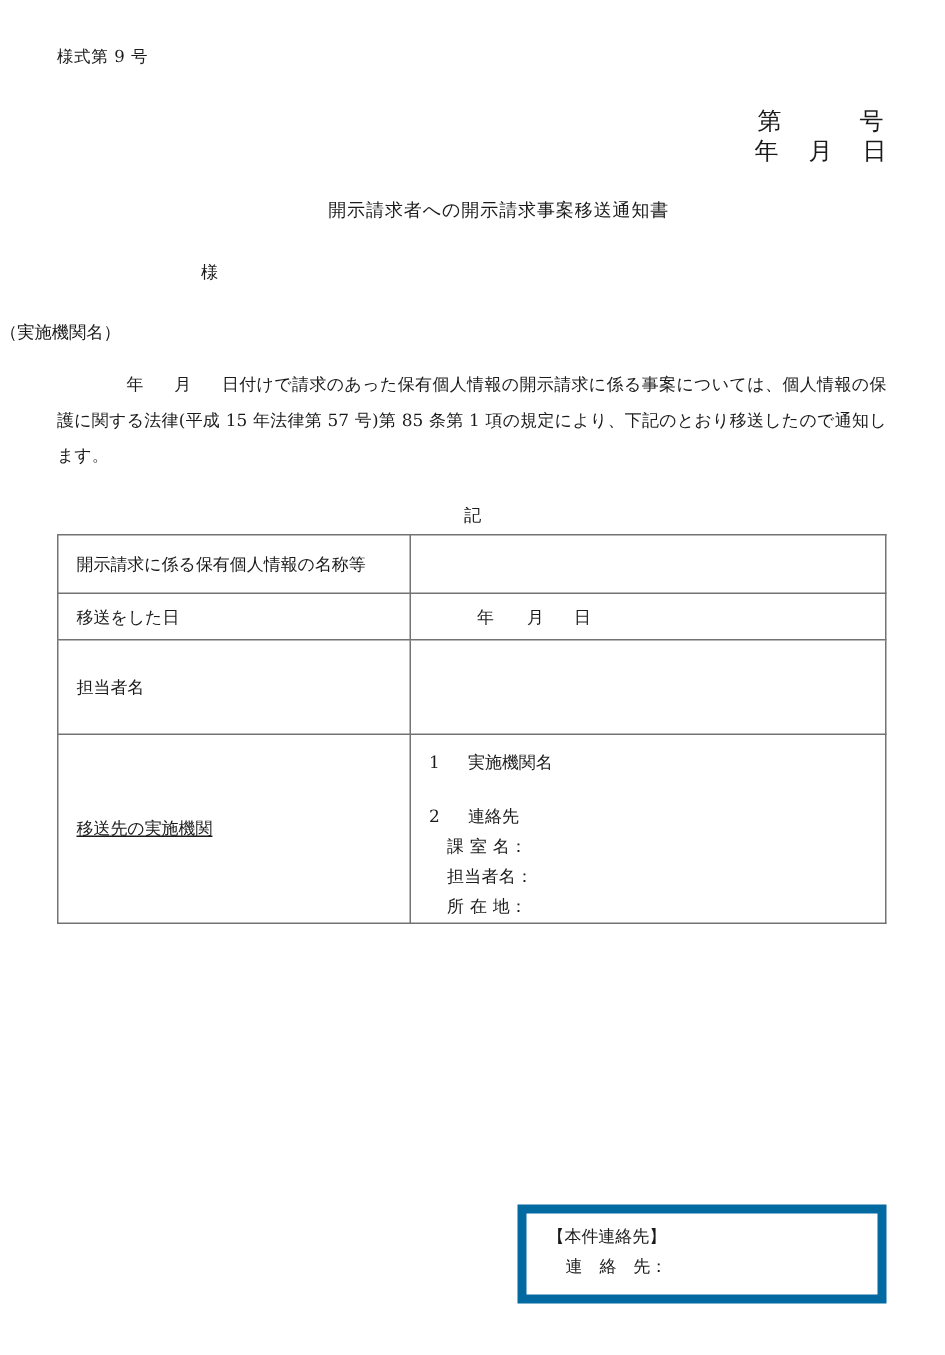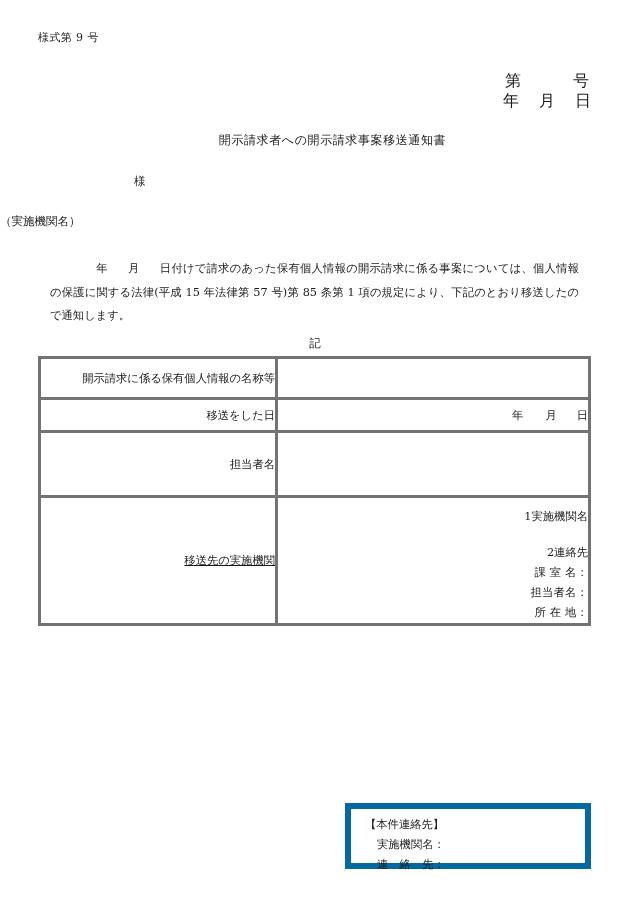--- a/index.html
+++ b/index.html
@@ -79,21 +79,21 @@
   .body-text {
     position: absolute;
     left: 38px;
     top: 245px;
     width: 553px;
     font-size: 11.3px;
     line-height: 23.5px;
     text-align: justify;
     text-justify: inter-character;
   }
-  .body-text p { margin: 12px; }
+  .body-text p { margin: 0; }
   .indent-1 { text-indent: 0; }
   .lead-gap { display: inline-block; width: 46px; }
 
   
   .kisho {
     position: absolute;
     left: 0;
     right: 0;
     top: 336px;
     text-align: center;
@@ -104,24 +104,23 @@
   .form-table {
     position: absolute;
     left: 38px;
     top: 356px;
     width: 553px;
     border-collapse: collapse;
     table-layout: fixed;
     font-size: 11.3px;
   }
   .form-table td {
-    border: 3px solid #737373;
+    border: 1px solid #737373;
     padding: 0;
     vertical-align: middle;
-    text-align: right;
   }
   .form-table td.label {
     width: 222px;
     padding: 0 0 0 12px;
   }
   .form-table td.value {
     padding: 0 0 0 12px;
   }
   .row-1 td { height: 38px; }
   .row-2 td { height: 30px; }
@@ -218,17 +217,16 @@
             <div class="sub">担当者名：</div>
             <div class="sub">所 在 地：</div>
           </div>
         </td>
       </tr>
     </tbody>
   </table>
 
   <div class="contact-box">
     <div class="cline">【本件連絡先】</div>
-    <div class="cline sub">実施機関名：</div>
     <div class="cline sub">連　絡　先：</div>
   </div>
 
 </div>
 
 </body></html>

